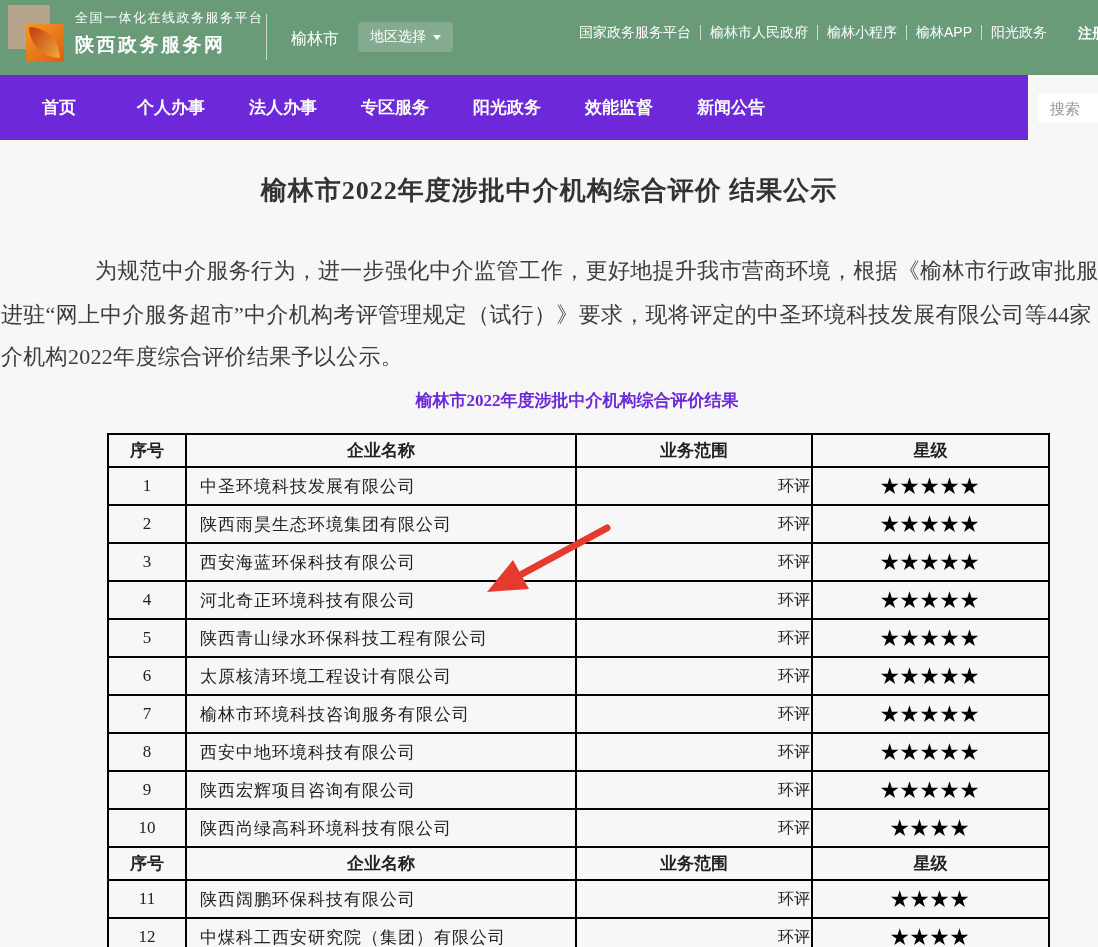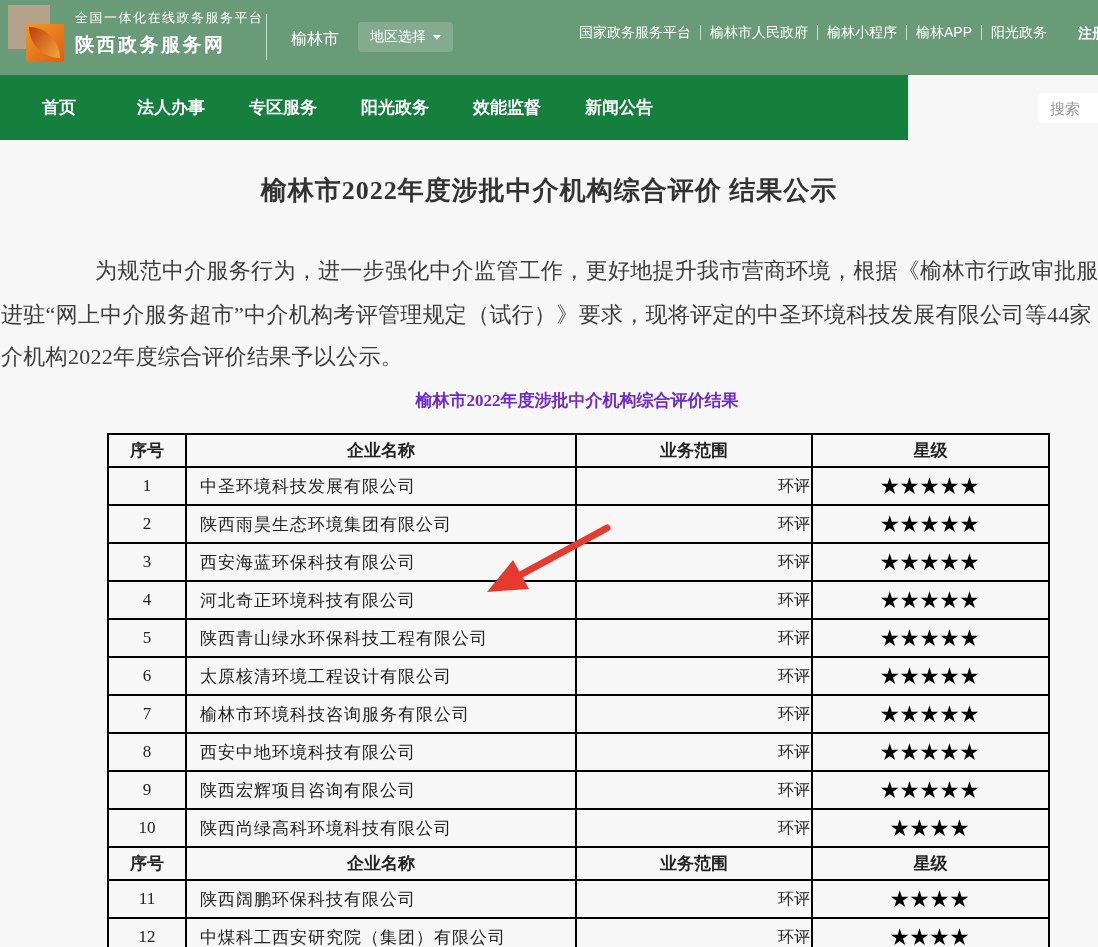--- a/index.html
+++ b/index.html
@@ -22,21 +22,21 @@
   .region-btn{position:absolute;left:358px;top:22px;height:30px;padding:0 12px;background:#84ab90;color:#fff;
     border:none;border-radius:4px;font-size:14px;display:flex;align-items:center;gap:7px;cursor:pointer;
     font-family:"Liberation Sans",sans-serif;}
   .caret{width:0;height:0;border-left:4px solid transparent;border-right:4px solid transparent;border-top:5px solid #fff;}
   .top-links{position:absolute;left:570px;top:25px;display:flex;align-items:center;}
   .top-links a{font-size:14px;color:#fff;text-decoration:none;padding:0 9px;line-height:15px;
     border-right:1px solid rgba(255,255,255,.65);white-space:nowrap;}
   .top-links a:last-child{border-right:none;}
   .register{position:absolute;left:1078px;top:25px;font-size:14px;font-weight:600;color:#fff;text-decoration:none;white-space:nowrap;}
   
-  .nav{position:absolute;top:75px;left:0;width:908px;height:65px;background:#15803d;}
+  .nav{position:absolute;top:75px;left:0;width:1028px;height:65px;background:#6d28d9;}
   .nav-items{position:absolute;left:3px;top:0;display:flex;height:65px;}
   .nav-items a{width:112px;text-align:center;line-height:65px;color:#fff;font-size:17px;font-weight:600;text-decoration:none;white-space:nowrap;}
   .search{position:absolute;left:1038px;top:18px;width:120px;height:30px;border:none;outline:none;
     border-radius:3px 0 0 3px;background:#fff;padding:0 0 0 12px;font-size:15px;color:#555;
     font-family:"Liberation Sans",sans-serif;}
   .search::placeholder{color:#999;}
   
   .serif{font-family:"Liberation Serif","DejaVu Serif",serif;}
   .page-title{position:absolute;top:173px;left:0;width:1098px;text-align:center;
     font-size:26px;font-weight:bold;color:#333;letter-spacing:1px;}
@@ -87,20 +87,21 @@
       <a href="#">榆林APP</a>
       <a href="#">阳光政务</a>
     </div>
   <a href="#" class="register">注册</a>
 </div>
 
 <div class="nav">
   <div class="nav-items">
 
   <a href="#">首页</a>
+      <a href="#">个人办事</a>
       <a href="#">法人办事</a>
       <a href="#">专区服务</a>
       <a href="#">阳光政务</a>
       <a href="#">效能监督</a>
       <a href="#">新闻公告</a>
     </div>
   <input class="search" type="text" placeholder="搜索" style="">
 </div>
 
 <div class="page-title serif">榆林市2022年度涉批中介机构综合评价 结果公示</div>

